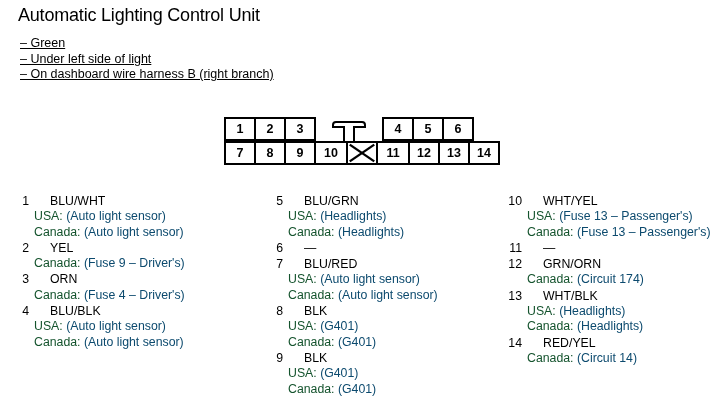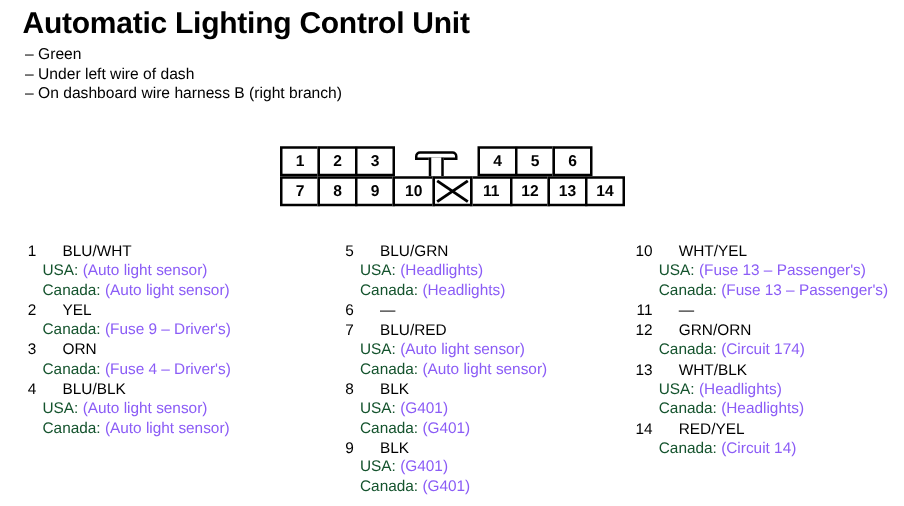--- a/index.html
+++ b/index.html
@@ -14,34 +14,35 @@
     font-family: "Liberation Sans", sans-serif;
     color: #000000;
     overflow: hidden;
   }
 
   
   .page-title {
     position: absolute;
     left: 18px;
     top: 5px;
-    font-size: 24px;
-    font-weight: bold;
+    font-size: 18px;
+    font-weight: normal;
     letter-spacing: -0.2px;
     white-space: nowrap;
   }
   .notes {
     position: absolute;
     left: 20px;
     top: 36px;
     font-size: 12.5px;
     line-height: 15.5px;
   }
   .note-line {
     white-space: nowrap;
+    text-decoration: underline;
   }
 
   
   .connector {
     position: absolute;
     left: 224px;
     top: 117px;
     width: 266px;
     height: 48px;
   }
@@ -153,31 +154,31 @@
     flex: 0 0 17px;
   }
   .pin-color {
     margin-left: 21px;
   }
   .pin-sub {
     padding-left: 22px;
     white-space: nowrap;
   }
   .lbl { color: #14532d; }
-  .val { color: #8b5cf6; }
+  .val { color: #0c4a6e; }
   .dash-only .pin-color { letter-spacing: 0; }
 </style>
 </head>
 <body>
 
 <div class="page-title">Automatic Lighting Control Unit</div>
 
 <div class="notes">
   <div class="note-line">– Green</div>
-  <div class="note-line">– Under left wire of dash</div>
+  <div class="note-line">– Under left side of light</div>
   <div class="note-line">– On dashboard wire harness B (right branch)</div>
 </div>
 
 <div class="connector">
 
   <div class="conn-row top">
     <div class="cell">1</div>
     <div class="cell">2</div>
     <div class="cell">3</div>
 

